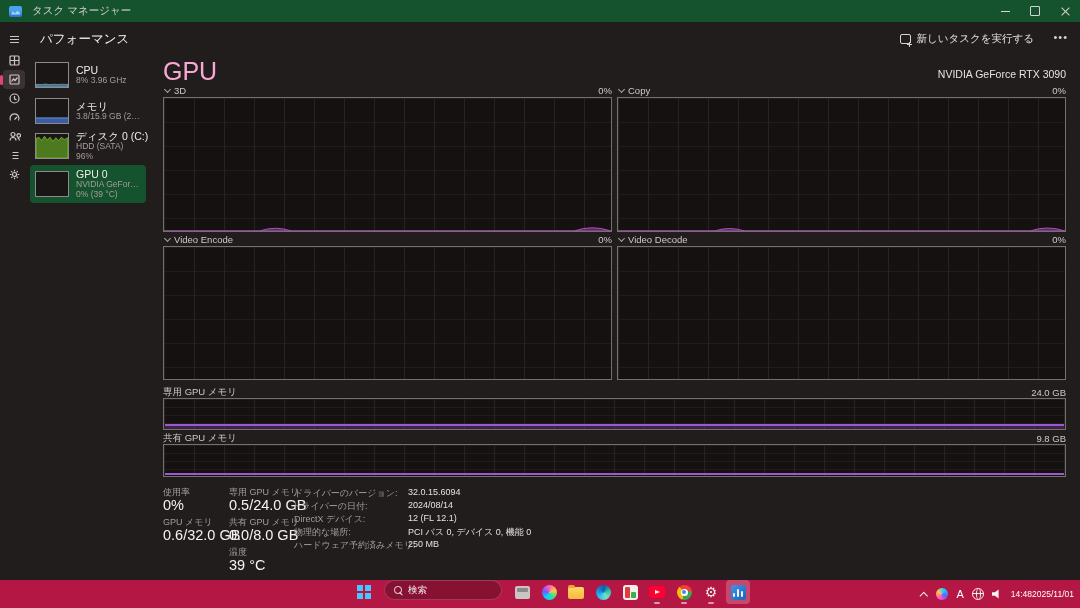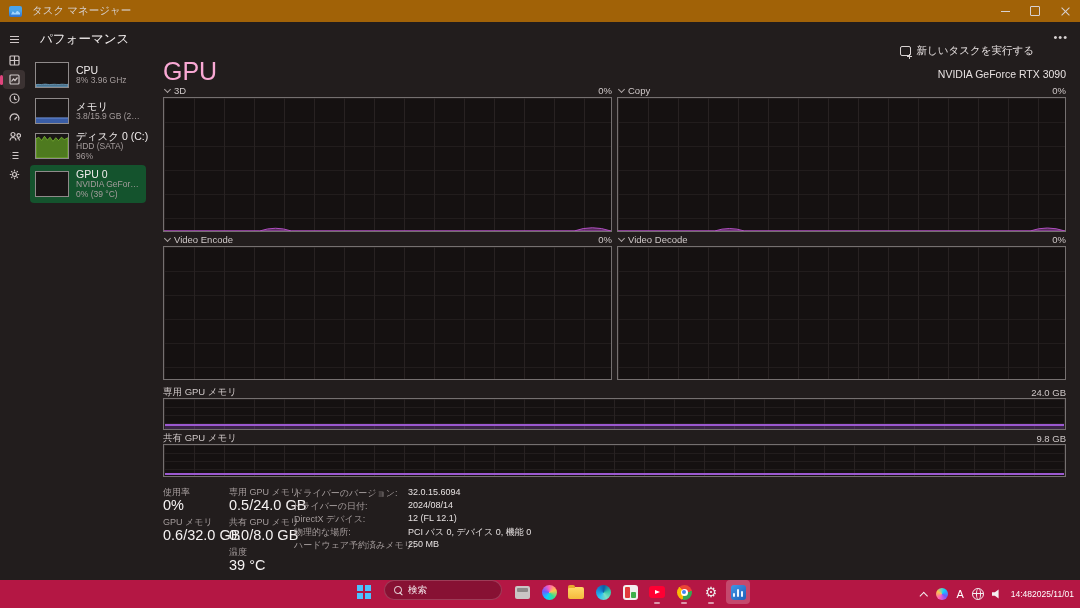--- a/index.html
+++ b/index.html
@@ -1,20 +1,20 @@
 <!DOCTYPE html>
 <html><head>
 <meta charset="utf-8">
 <style>
   *{margin:0;padding:0;box-sizing:border-box;}
   html,body{width:1080px;height:608px;overflow:hidden;}
   body{position:relative;background:#221d1d;font-family:"Liberation Sans","DejaVu Sans",sans-serif;color:#f0eded;-webkit-font-smoothing:antialiased;}
 
   
-  .titlebar{position:absolute;left:0;top:0;width:1080px;height:22px;background:#a16207;display:flex;align-items:center;}
+  .titlebar{position:absolute;left:0;top:0;width:1080px;height:22px;background:#14532d;display:flex;align-items:center;}
   .app-ico{width:13px;height:11px;margin-left:9px;border-radius:2px;background:linear-gradient(180deg,#4aa3e8 45%,#2f6fd0 100%);position:relative;overflow:hidden;}
   .app-ico::after{content:"";position:absolute;left:2px;bottom:2px;width:9px;height:4px;background:#9fd3ff;clip-path:polygon(0 100%,20% 20%,45% 70%,70% 0,100% 60%,100% 100%);}
   .title-text{margin-left:10px;font-size:10.5px;color:#d8d2d2;}
   .win-controls{margin-left:auto;display:flex;height:100%;}
   .wc{width:30px;height:100%;display:flex;align-items:center;justify-content:center;}
   .wc-min::after{content:"";width:9px;height:1px;background:#d8d2d2;}
   .wc-max::after{content:"";width:8px;height:8px;border:1px solid #d8d2d2;border-radius:1px;}
   .wc-close{position:relative;}
   .wc-close::before,.wc-close::after{content:"";position:absolute;width:11px;height:1px;background:#d8d2d2;}
   .wc-close::before{transform:rotate(45deg);}
@@ -22,21 +22,21 @@
 
   
   .nav{position:absolute;left:0;top:22px;width:28px;bottom:28px;}
   .nav-item{position:absolute;left:3px;width:22px;height:19px;display:flex;align-items:center;justify-content:center;border-radius:4px;}
   .nav-item svg{width:13px;height:13px;stroke:#cfc7c7;fill:none;stroke-width:1.2;}
   .nav-item.sel{background:#3b3232;}
   .nav-item.sel::before{content:"";position:absolute;left:-3px;top:4.5px;width:2.5px;height:10px;border-radius:2px;background:#e0447c;}
 
   
   .page-header{position:absolute;left:40px;top:31px;font-size:12.5px;font-weight:400;color:#f3efef;}
-  .run-task{position:absolute;right:40px;top:29px;display:flex;align-items:center;gap:6px;font-size:10.5px;color:#e8e2e2;padding:3px 6px;border-radius:4px;margin-top:12px;}
+  .run-task{position:absolute;right:40px;top:29px;display:flex;align-items:center;gap:6px;font-size:10.5px;color:#e8e2e2;padding:3px 6px;border-radius:4px;}
   .run-task .rt-ico{width:11px;height:10px;border:1px solid #d8d2d2;border-radius:2px;position:relative;}
   .run-task .rt-ico::before{content:"";position:absolute;right:-2px;bottom:-2px;width:5px;height:1px;background:#d8d2d2;box-shadow:0 0 0 0 #d8d2d2;}
   .run-task .rt-ico::after{content:"";position:absolute;right:0px;bottom:-4px;width:1px;height:5px;background:#d8d2d2;}
   .more-btn{position:absolute;right:12px;top:31px;color:#d8d2d2;font-size:11px;letter-spacing:1px;}
 
   
   .perf-item{position:absolute;left:30px;width:116px;display:flex;align-items:center;gap:7px;padding-left:5px;border-radius:4px;}
   .perf-item.sel{background:#14532d;}
   .mini{width:34px;height:26px;background:#1a1616;border:1px solid #8f8a8a;flex:0 0 auto;position:relative;overflow:hidden;}
   .mini svg{position:absolute;inset:0;width:100%;height:100%;}

